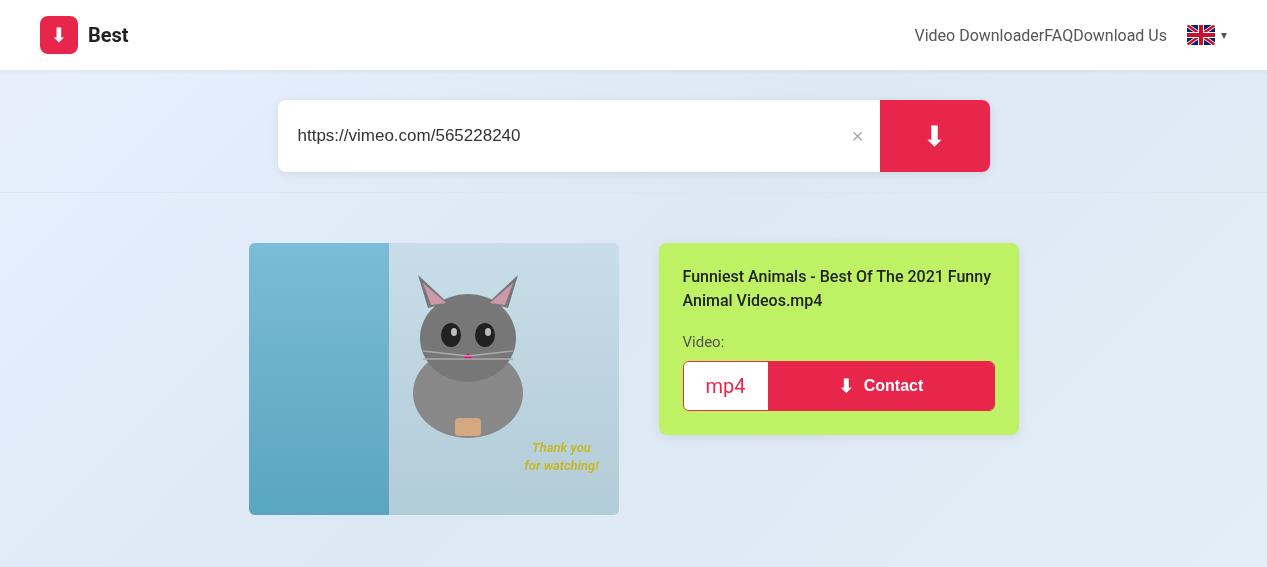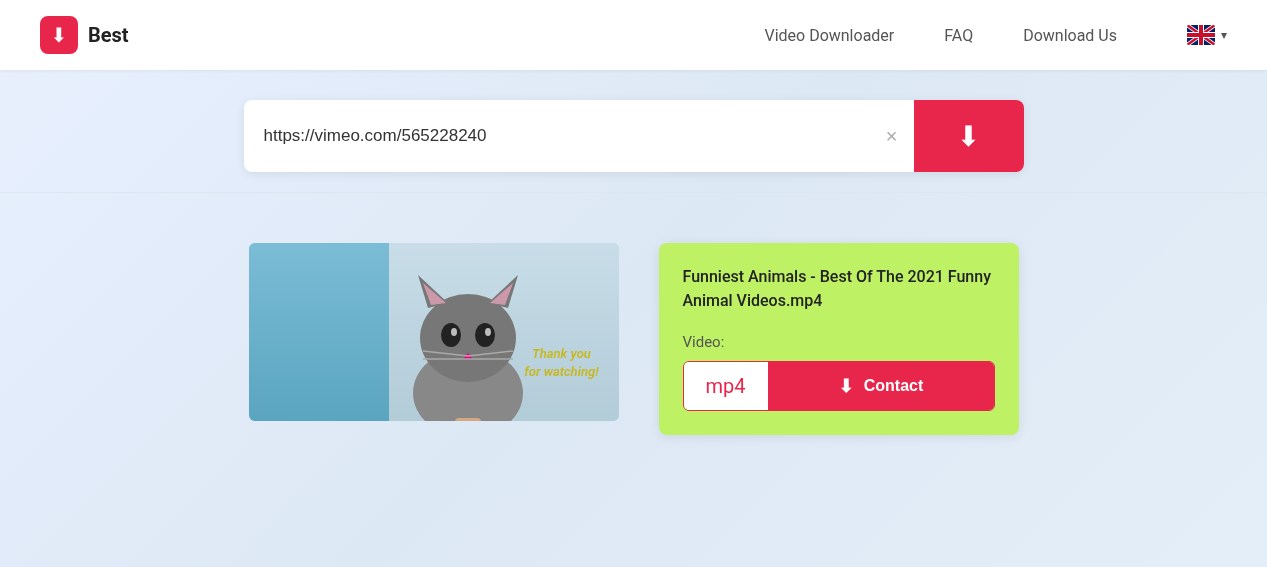--- a/index.html
+++ b/index.html
@@ -43,21 +43,20 @@
 
     .logo-text {
       font-size: 20px;
       font-weight: 700;
       color: #222;
     }
 
     .nav {
       display: flex;
       align-items: center;
-      gap: 50px;
     }
 
     .nav-item {
       font-size: 16px;
       color: #555;
       cursor: pointer;
       text-decoration: none;
     }
 
     .lang-selector {
@@ -89,21 +88,21 @@
       display: flex;
       justify-content: center;
     }
 
     .search-bar {
       display: flex;
       align-items: center;
       background: #fff;
       border-radius: 8px;
       box-shadow: 0 2px 10px rgba(0,0,0,0.08);
-      width: 780px;
+      width: 712px;
       height: 72px;
       overflow: hidden;
     }
 
     .search-input {
       flex: 1;
       border: none;
       outline: none;
       font-size: 17px;
       color: #333;
@@ -146,21 +145,21 @@
       display: flex;
       justify-content: center;
       gap: 40px;
       padding: 30px 40px;
       align-items: flex-start;
     }
 
     
     .thumbnail-wrap {
       width: 370px;
-      height: 178px;
+      height: 272px;
       border-radius: 6px;
       overflow: hidden;
       position: relative;
       background: #b8d4e8;
       flex-shrink: 0;
     }
 
     .thumb-left {
       position: absolute;
       left: 0; top: 0; bottom: 0;

